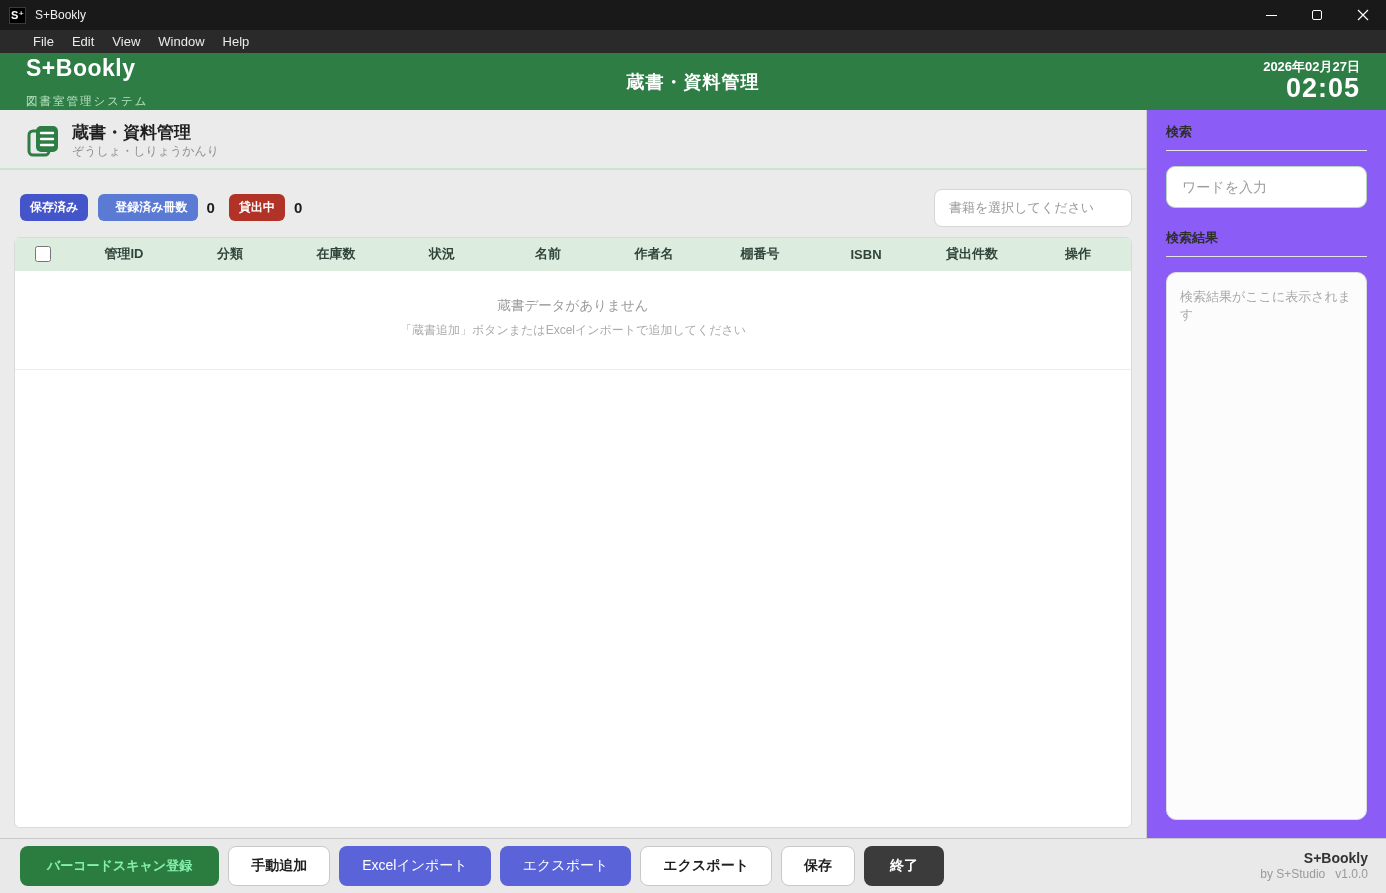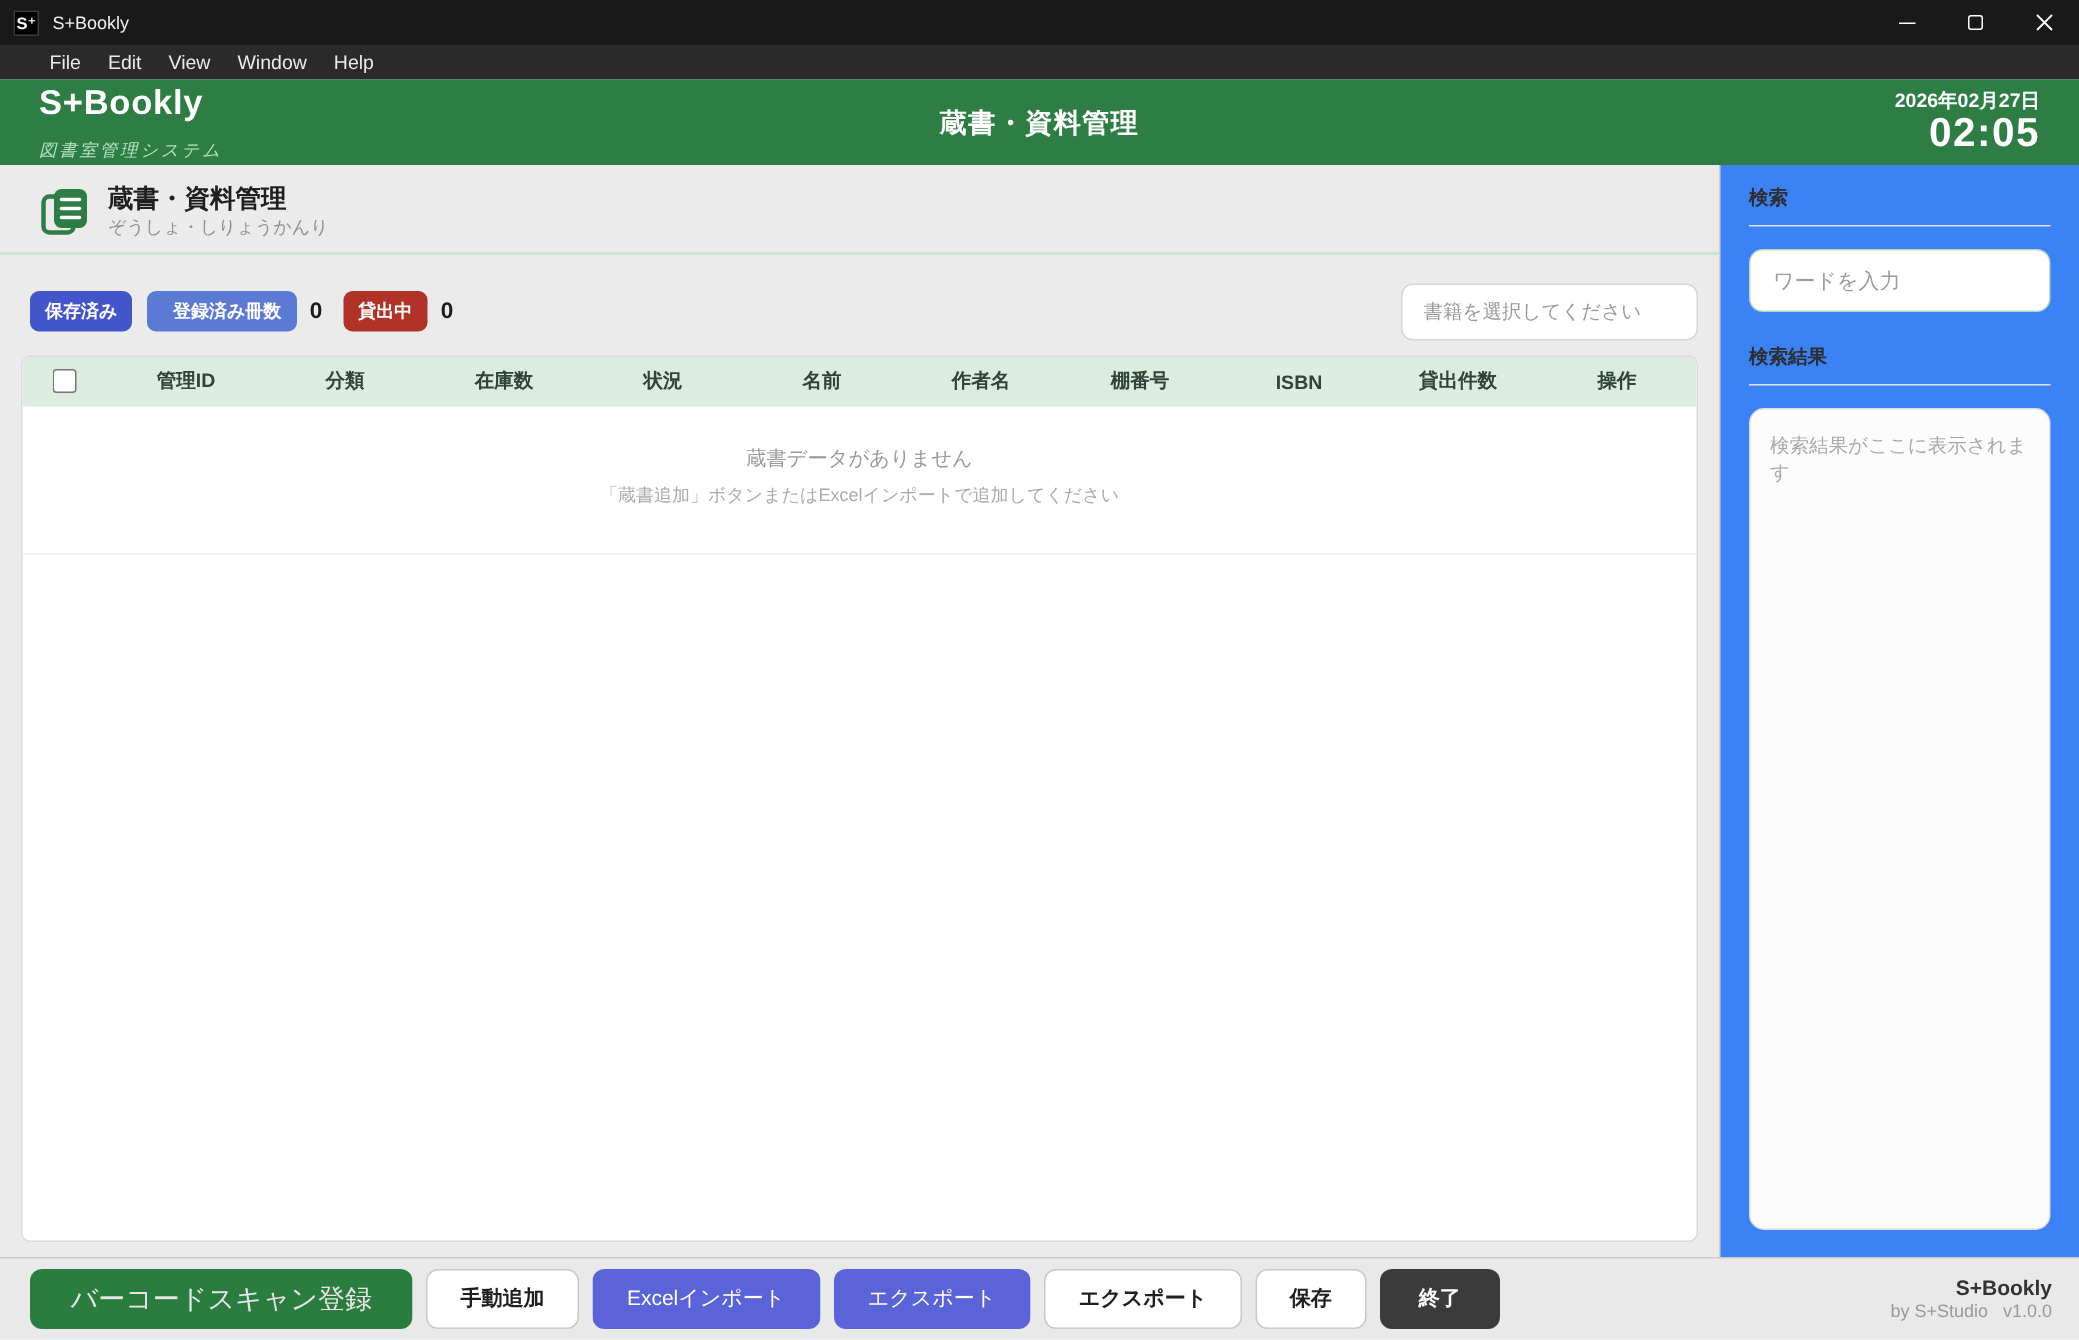--- a/index.html
+++ b/index.html
@@ -23,21 +23,21 @@
   .glyph-max { width:10px; height:10px; border:1px solid #fff; border-radius:2px; }
 
   
   .menubar { height:23px; background:#2b2a2a; display:flex; align-items:flex-end; padding-left:24px; flex:0 0 auto; }
   .menu-item { color:#eaeaea; font-size:13px; padding:0 9px; height:23px; display:flex; align-items:center; cursor:default; }
 
   
   .green-header { height:57px; background:#2e7d45; display:flex; align-items:center; padding:0 26px; flex:0 0 auto; position:relative; }
   .brand { display:flex; flex-direction:column; line-height:1.1; }
   .brand-name { color:#fff; font-size:23px; font-weight:bold; letter-spacing:0.5px; }
-  .brand-sub { color:#b9e2c2; font-size:11.5px; letter-spacing:2px; margin-top:14px;font-style:italic; }
+  .brand-sub { color:#b9e2c2; font-size:11.5px; letter-spacing:2px; margin-top:14px; }
   .header-center { position:absolute; left:0; right:0; text-align:center; color:#fff; font-size:18px; font-weight:bold; letter-spacing:1px; pointer-events:none; }
   .header-datetime { margin-left:auto; text-align:right; color:#fff; line-height:1.1; z-index:1; }
   .hd-date { font-size:13px; font-weight:bold; }
   .hd-time { font-size:27px; font-weight:bold; letter-spacing:1px; }
 
   
   .main { flex:1; display:flex; min-height:0; }
   .content { flex:1; display:flex; flex-direction:column; min-width:0; background:#ebebeb; }
 
   .page-head { display:flex; align-items:center; gap:12px; padding:13px 20px 9px 26px; border-bottom:2px solid #cbe4d2; }
@@ -61,35 +61,35 @@
   .table-panel { flex:1; margin:10px 14px 10px 14px; background:#fff; border:1px solid #dadada; border-radius:6px; overflow:hidden; display:flex; flex-direction:column; }
   .thead { display:flex; align-items:center; background:#dcede0; height:33px; flex:0 0 auto; }
   .th-check { width:56px; display:flex; align-items:center; justify-content:center; }
   .th-check input { width:16px; height:16px; accent-color:#2e7d45; }
   .th { flex:1; text-align:center; font-size:13px; font-weight:bold; color:#31443a; }
   .empty-block { text-align:center; padding:26px 10px 30px; border-bottom:1px solid #ececec; }
   .empty-line1 { font-size:13.5px; color:#9a9a9a; }
   .empty-line2 { font-size:12px; color:#ababab; margin-top:7px; }
 
   
-  .sidebar { width:240px; flex:0 0 auto; background:#3b82f6; border-left:1px solid #cfcfcf; display:flex; flex-direction:column; padding:13px 19px 18px; }
+  .sidebar { width:240px; flex:0 0 auto; background:#8b5cf6; border-left:1px solid #cfcfcf; display:flex; flex-direction:column; padding:13px 19px 18px; }
   .side-heading { font-size:13px; font-weight:bold; color:#2e2e2e; padding-bottom:9px; border-bottom:1px solid #e2e2e2; }
   .side-search-input { margin-top:15px; height:42px; width:100%; border:1.5px solid #b9d6bf; border-radius:9px;
     font-size:14px; color:#444; padding:0 15px; outline:none; background:#fff;
     font-family:"Liberation Sans","DejaVu Sans",sans-serif; }
   .side-search-input::placeholder { color:#9c9c9c; }
   .side-heading.results { margin-top:21px; }
   .results-box { flex:1; margin-top:15px; border:1px solid #ddd; border-radius:10px; background:#fcfcfc; padding:15px 13px; overflow:auto; }
   .results-placeholder { font-size:13px; color:#a9a9a9; }
 
   
   .footer { height:55px; flex:0 0 auto; background:#e9e9e9; border-top:1px solid #c9c9c9; display:flex; align-items:center; padding:0 18px 0 20px; gap:9px; }
   .btn { height:40px; border-radius:8px; font-size:14px; cursor:pointer; padding:0 22px;
     font-family:"Liberation Sans","DejaVu Sans",sans-serif; border:1px solid transparent; }
-  .btn-green { background:#2a7d3f; color:#e5e5e5; font-weight:normal; font-size:18px; padding:0 26px; }
+  .btn-green { background:#2a7d3f; color:#86efac; font-weight:bold; font-size:13px; padding:0 26px; }
   .btn-white { background:#fff; color:#1f1f1f; border:1px solid #c9c9c9; font-weight:bold; }
   .btn-indigo { background:#5a63d8; color:#fff; font-weight:normal; }
   .btn-dark { background:#3b3b3b; color:#fff; font-weight:bold; padding:0 25px; }
   .version { margin-left:auto; text-align:right; line-height:1.25; }
   .version-name { font-size:14px; font-weight:bold; color:#333; }
   .version-credit { font-size:12px; color:#9a9a9a; display:flex; gap:10px; justify-content:flex-start; }
 </style>
 </head>
 <body>
 

